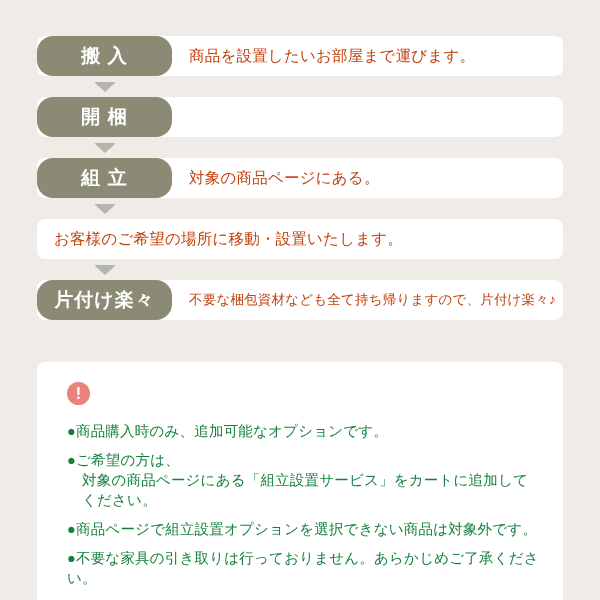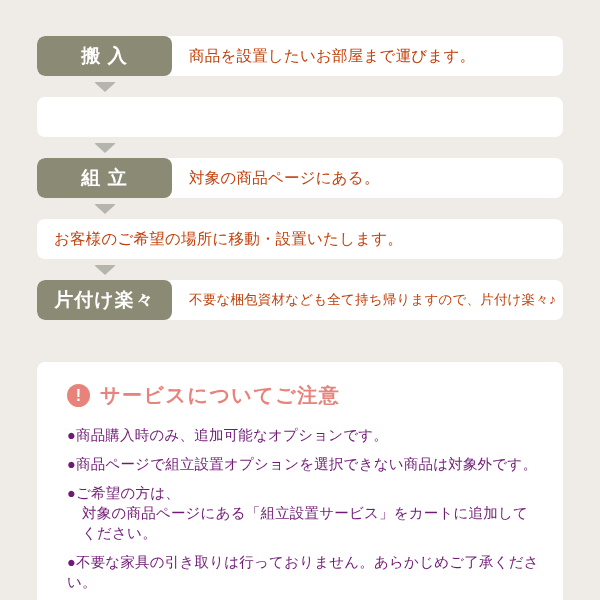--- a/index.html
+++ b/index.html
@@ -19,21 +19,21 @@
     display: flex;
     height: 40px;
     background: #ffffff;
     border-radius: 8px;
     overflow: hidden;
   }
   .step-label {
     width: 135px;
     flex: 0 0 135px;
     background: #8b8b75;
-    border-radius: 8px;
+    border-radius: 16px;
     color: #ffffff;
     font-size: 19px;
     font-weight: bold;
     letter-spacing: 1px;
     display: flex;
     align-items: center;
     justify-content: center;
     white-space: pre;
   }
   .step-desc {
@@ -89,21 +89,21 @@
     margin-right: 10px;
   }
   .notice-title {
     color: #e8837c;
     font-size: 20px;
     font-weight: bold;
     letter-spacing: 1.5px;
   }
   .notice-item {
     font-size: 14.5px;
-    color: #701a75;
+    color: #15803d;
     line-height: 20px;
     margin-bottom: 9px;
     letter-spacing: 0.2px;
   }
   .notice-item:last-child { margin-bottom: 8px; }
   .notice-line2 { padding-left: 15px; }
   .notice-line2:empty { display: none; }
 </style>
 </head>
 <body>
@@ -112,20 +112,21 @@
 
   <div class="step-row">
     <div class="step-label">搬 入</div>
     <div class="step-desc">商品を設置したいお部屋まで運びます。</div>
   </div>
   <div class="arrow-gap">
     <div class="arrow-down"></div>
   </div>
 
   <div class="step-row">
+    <div class="step-label">開 梱</div>
   </div>
   <div class="arrow-gap">
     <div class="arrow-down"></div>
   </div>
 
   <div class="step-row">
     <div class="step-label">組 立</div>
     <div class="step-desc">対象の商品ページにある。</div>
   </div>
   <div class="arrow-gap">
@@ -140,33 +141,32 @@
   </div>
 
   <div class="step-row small-desc">
     <div class="step-label">片付け楽々</div>
     <div class="step-desc">不要な梱包資材なども全て持ち帰りますので、片付け楽々♪</div>
   </div>
 
   <div class="notice">
     <div class="notice-header">
       <div class="alert-icon">!</div>
-      <div class="notice-title">サービスについてご注意</div>
     </div>
     <div class="notice-item">
       <div class="notice-line1">●商品購入時のみ、追加可能なオプションです。</div>
 
     </div>
     <div class="notice-item">
+      <div class="notice-line1">●ご希望の方は、</div>
+      <div class="notice-line2">対象の商品ページにある「組立設置サービス」をカートに追加してください。</div>
+    </div>
+    <div class="notice-item">
       <div class="notice-line1">●商品ページで組立設置オプションを選択できない商品は対象外です。</div>
 
-    </div>
-    <div class="notice-item">
-      <div class="notice-line1">●ご希望の方は、</div>
-      <div class="notice-line2">対象の商品ページにある「組立設置サービス」をカートに追加してください。</div>
     </div>
     <div class="notice-item">
       <div class="notice-line1">●不要な家具の引き取りは行っておりません。あらかじめご了承ください。</div>
 
     </div>
   </div>
 
 </div>
 
 </body></html>

